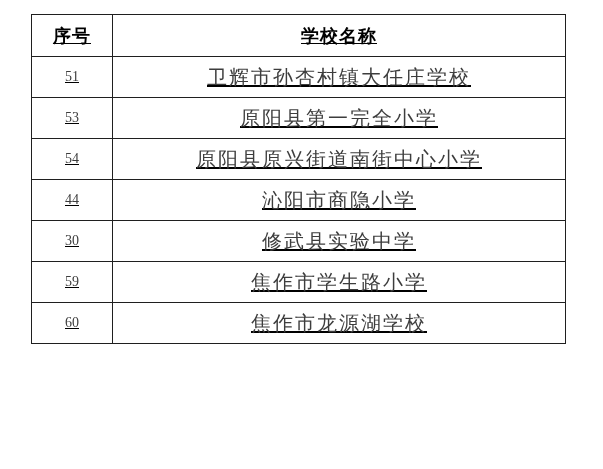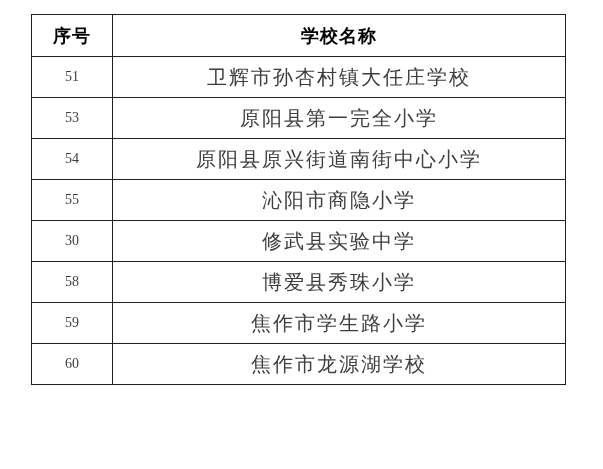--- a/index.html
+++ b/index.html
@@ -24,20 +24,21 @@
     overflow: hidden;
   }
   table.school-table {
     position: absolute;
     left: 31px;
     top: 14px;
     width: 534px;
     border-collapse: collapse;
     table-layout: fixed;
     background: #ffffff;
+    text-decoration: underline;
   }
   table.school-table th,
   table.school-table td {
     border: 1px solid #1f1f1f;
     text-align: center;
     vertical-align: middle;
     padding: 0;
     overflow: hidden;
     white-space: nowrap;
   }
@@ -89,30 +90,26 @@
         </tr>
         <tr>
           <td class="num-cell">53</td>
           <td class="school-cell">原阳县第一完全小学</td>
         </tr>
         <tr>
           <td class="num-cell">54</td>
           <td class="school-cell">原阳县原兴街道南街中心小学</td>
         </tr>
         <tr>
-          <td class="num-cell">55</td>
+          <td class="num-cell">44</td>
           <td class="school-cell">沁阳市商隐小学</td>
         </tr>
         <tr>
           <td class="num-cell">30</td>
           <td class="school-cell">修武县实验中学</td>
-        </tr>
-        <tr>
-          <td class="num-cell">58</td>
-          <td class="school-cell">博爱县秀珠小学</td>
         </tr>
         <tr>
           <td class="num-cell">59</td>
           <td class="school-cell">焦作市学生路小学</td>
         </tr>
         <tr>
           <td class="num-cell">60</td>
           <td class="school-cell">焦作市龙源湖学校</td>
         </tr>
       </tbody>

